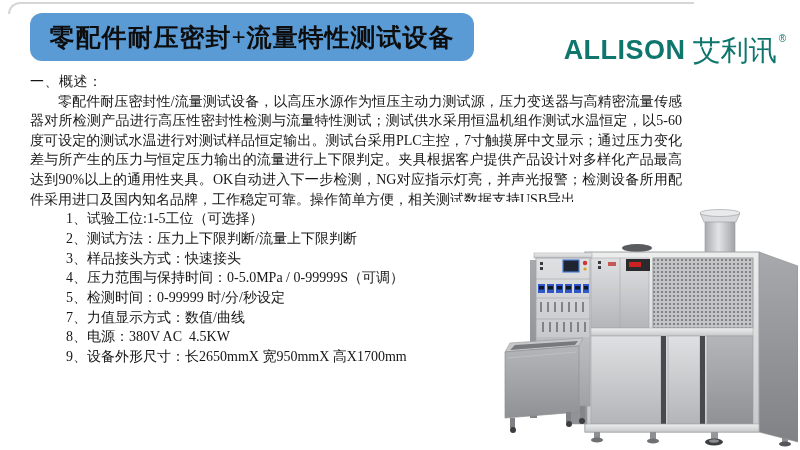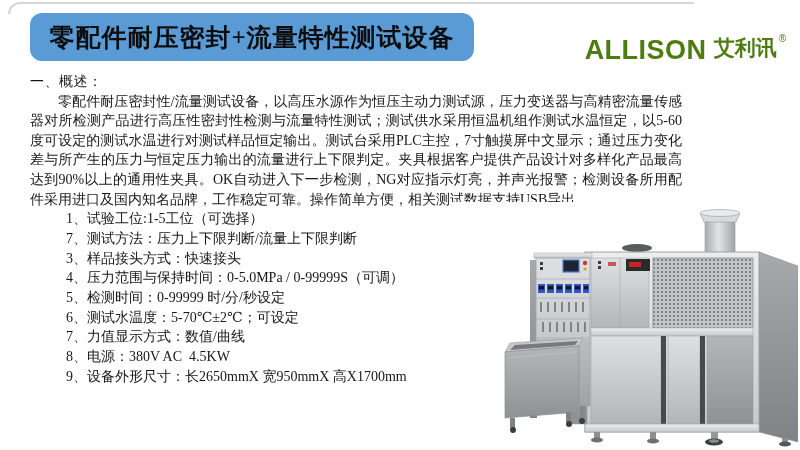--- a/index.html
+++ b/index.html
@@ -33,21 +33,21 @@
     letter-spacing: 1px;
   }
   .logo {
     position: absolute; top: 37px; right: 14px;
     display: flex; align-items: flex-start;
     color: #1c3d8f;
     font-family: "Liberation Sans", "DejaVu Sans", sans-serif;
     white-space: nowrap;
   }
   .logo-en { font-size: 27px; font-weight: 800; letter-spacing: 0.5px; line-height: 1; }
-  .logo-cn { font-size: 21px; font-weight: 700; line-height: 1.02; margin-left: 7px; }
+  .logo-cn { font-size: 28px; font-weight: 400; line-height: 1.02; margin-left: 7px; }
   .logo-r  { font-size: 10px; font-weight: 400; margin-left: 2px; margin-top: -4px; }
   .content {
     position: absolute; left: 30px; top: 72px;
     width: 700px;
     font-size: 14px; line-height: 19.6px;
   }
   .sec-heading { letter-spacing: 0.5px; }
   .para {
     margin: 0; width: 652px;
     text-indent: 2em;
@@ -66,36 +66,35 @@
 <body>
 
 <div class="page">
 
   <div class="top-rule"></div>
 
   <div class="banner" style="background: rgb(91, 155, 213);">
     <span>零配件耐压密封+流量特性测试设备</span>
   </div>
 
-  <div class="logo" style="color: #4d7c0f; margin-left: 16px;">
+  <div class="logo" style="color: #0f766e; margin-left: 16px;">
     <span class="logo-en">ALLISON</span>
     <span class="logo-cn">艾利讯</span>
     <span class="logo-r">®</span>
   </div>
 
   <div class="content">
     <div class="sec-heading">一、概述：</div>
     <p class="para">零配件耐压密封性/流量测试设备，以高压水源作为恒压主动力测试源，压力变送器与高精密流量传感器对所检测产品进行高压性密封性检测与流量特性测试；测试供水采用恒温机组作测试水温恒定，以5-60度可设定的测试水温进行对测试样品恒定输出。测试台采用PLC主控，7寸触摸屏中文显示；通过压力变化差与所产生的压力与恒定压力输出的流量进行上下限判定。夹具根据客户提供产品设计对多样化产品最高达到90%以上的通用性夹具。OK自动进入下一步检测，NG对应指示灯亮，并声光报警；检测设备所用配件采用进口及国内知名品牌，工作稳定可靠。操作简单方便，相关测试数据支持USB导出。</p>
     <div class="param-list">
         <div class="param-item">1、试验工位:1-5工位（可选择）</div>
-        <div class="param-item">7、测试方法：压力上下限判断/流量上下限判断</div>
+        <div class="param-item">2、测试方法：压力上下限判断/流量上下限判断</div>
         <div class="param-item">3、样品接头方式：快速接头</div>
         <div class="param-item">4、压力范围与保持时间：0-5.0MPa / 0-99999S（可调）</div>
         <div class="param-item">5、检测时间：0-99999 时/分/秒设定</div>
-        <div class="param-item">6、测试水温度：5-70℃±2℃；可设定</div>
         <div class="param-item">7、力值显示方式：数值/曲线</div>
         <div class="param-item">8、电源：380V AC  4.5KW</div>
         <div class="param-item">9、设备外形尺寸：长2650mmX 宽950mmX 高X1700mm</div>
       </div>
   </div>
 
   <div class="photo">
     <svg width="346" height="246" viewBox="0 0 346 246" xmlns="http://www.w3.org/2000/svg">
       <defs>
         <linearGradient id="gFrame" x1="0" y1="0" x2="0" y2="1">

